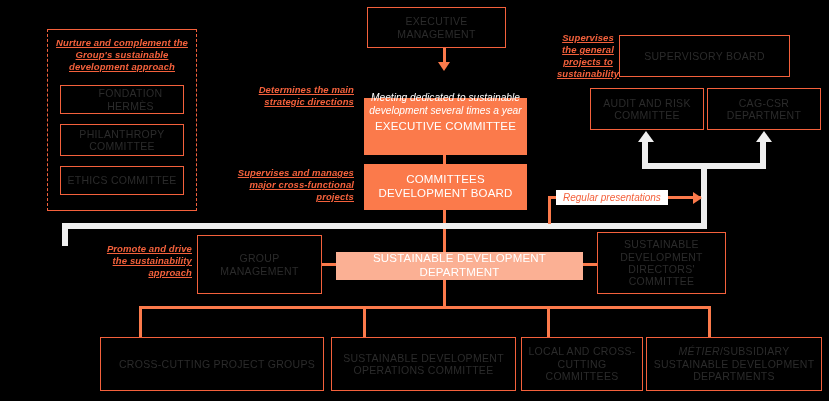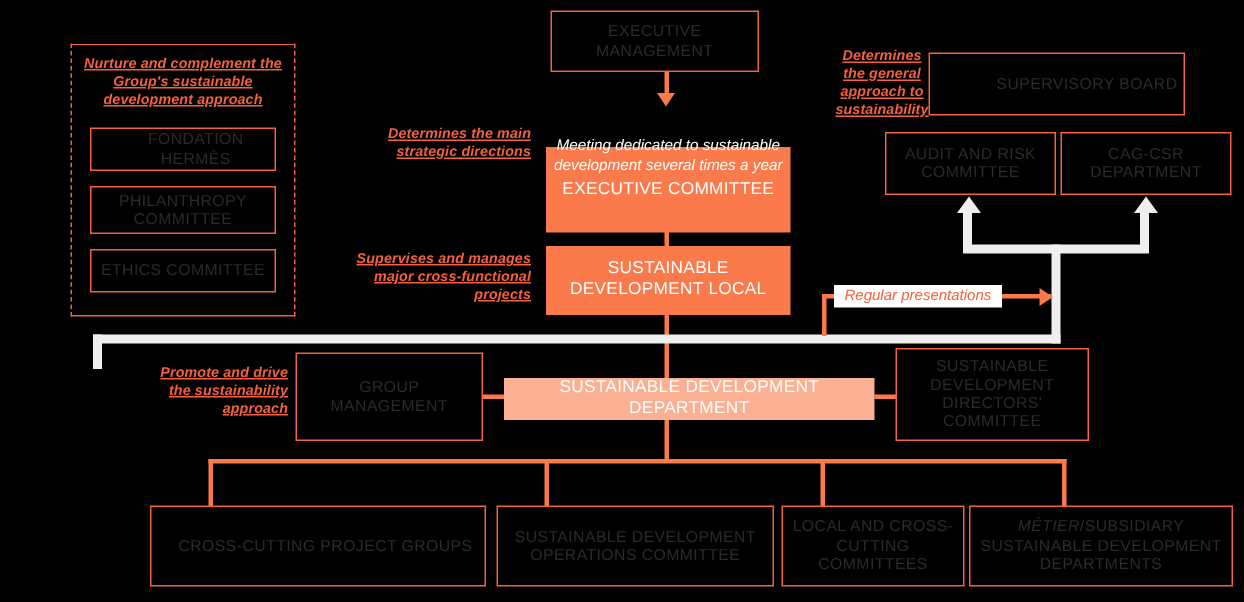--- a/index.html
+++ b/index.html
@@ -133,30 +133,30 @@
     <span class="txt">EXECUTIVE COMMITTEE</span>
   </div>
   <div style="position:absolute;left:364px;top:92px;width:163px;z-index:7;text-align:center;color:#fff;font-style:italic;font-size:10.2px;line-height:1.25;">Meeting dedicated to sustainable development several times a year</div>
 
   <div class="anno r" style="left:239px;top:84px;width:115px;">Determines the main strategic directions</div>
 
   <div class="ln o" style="left:443px;top:140px;width:3px;height:24px;"></div>
   <div class="arw up-o" style="left:438px;top:132px;"></div>
 
   <div class="node filled" style="left:364px;top:164px;width:163px;height:46px;">
-    <span class="txt">SUSTAINABLE DEVELOPMENT LOCAL</span>
+    <span class="txt">COMMITTEES DEVELOPMENT BOARD</span>
   </div>
 
   <div class="anno r" style="left:232px;top:167px;width:122px;">Supervises and manages major cross-functional projects</div>
 
   <div class="ln o" style="left:443px;top:210px;width:3px;height:43px;"></div>
 
-  <div class="anno c" style="left:554px;top:32px;width:68px;">Determines the general approach to sustainability</div>
-
-  <div class="node outline" style="left:619px;top:35px;width:171px;height:42px;text-align:right;">
+  <div class="anno c" style="left:554px;top:32px;width:68px;">Supervises the general projects to sustainability</div>
+
+  <div class="node outline" style="left:619px;top:35px;width:171px;height:42px;">
     <span class="txt">SUPERVISORY BOARD</span>
   </div>
 
   <div class="node outline" style="left:590px;top:88px;width:114px;height:42px;">
     <span class="txt">AUDIT AND RISK COMMITTEE</span>
   </div>
 
   <div class="node outline" style="left:707px;top:88px;width:114px;height:42px;">
     <span class="txt">CAG-CSR DEPARTMENT</span>
   </div>

